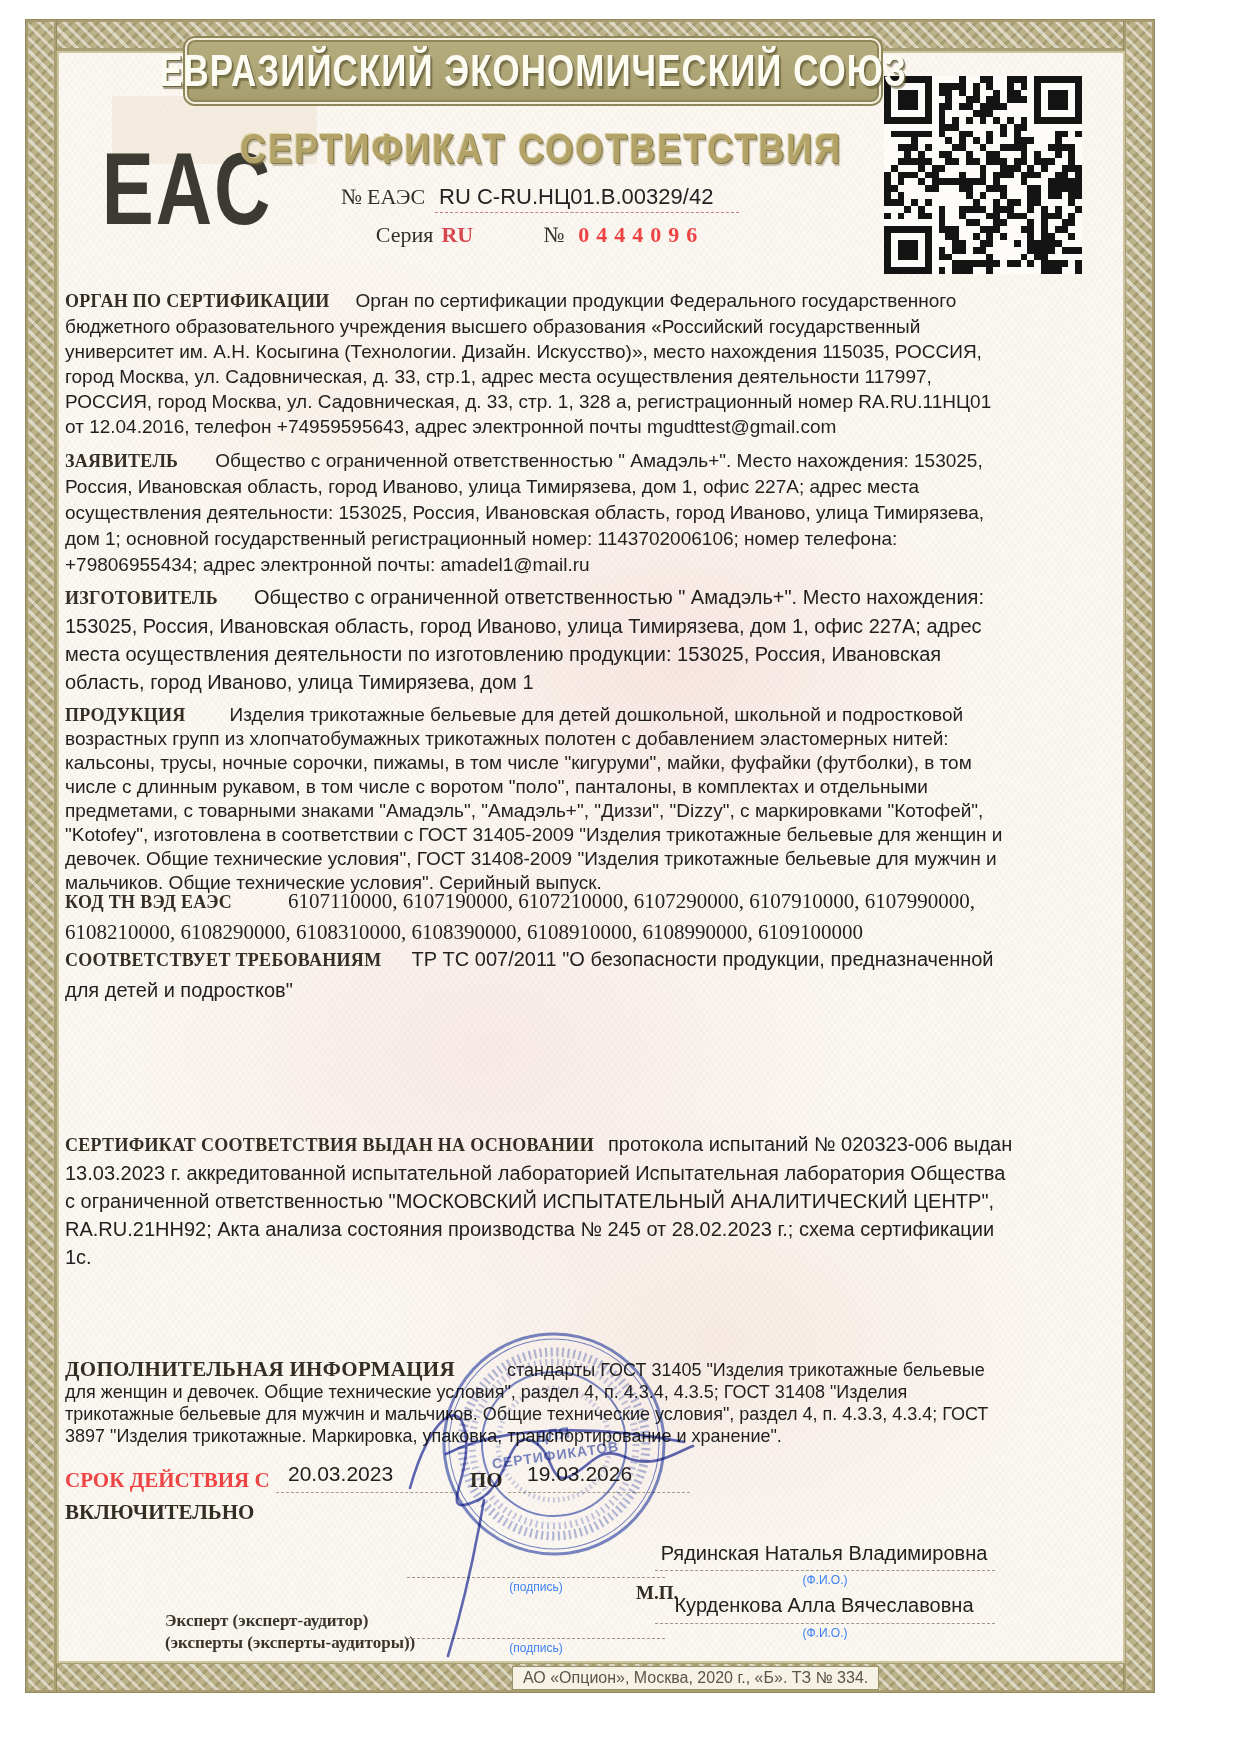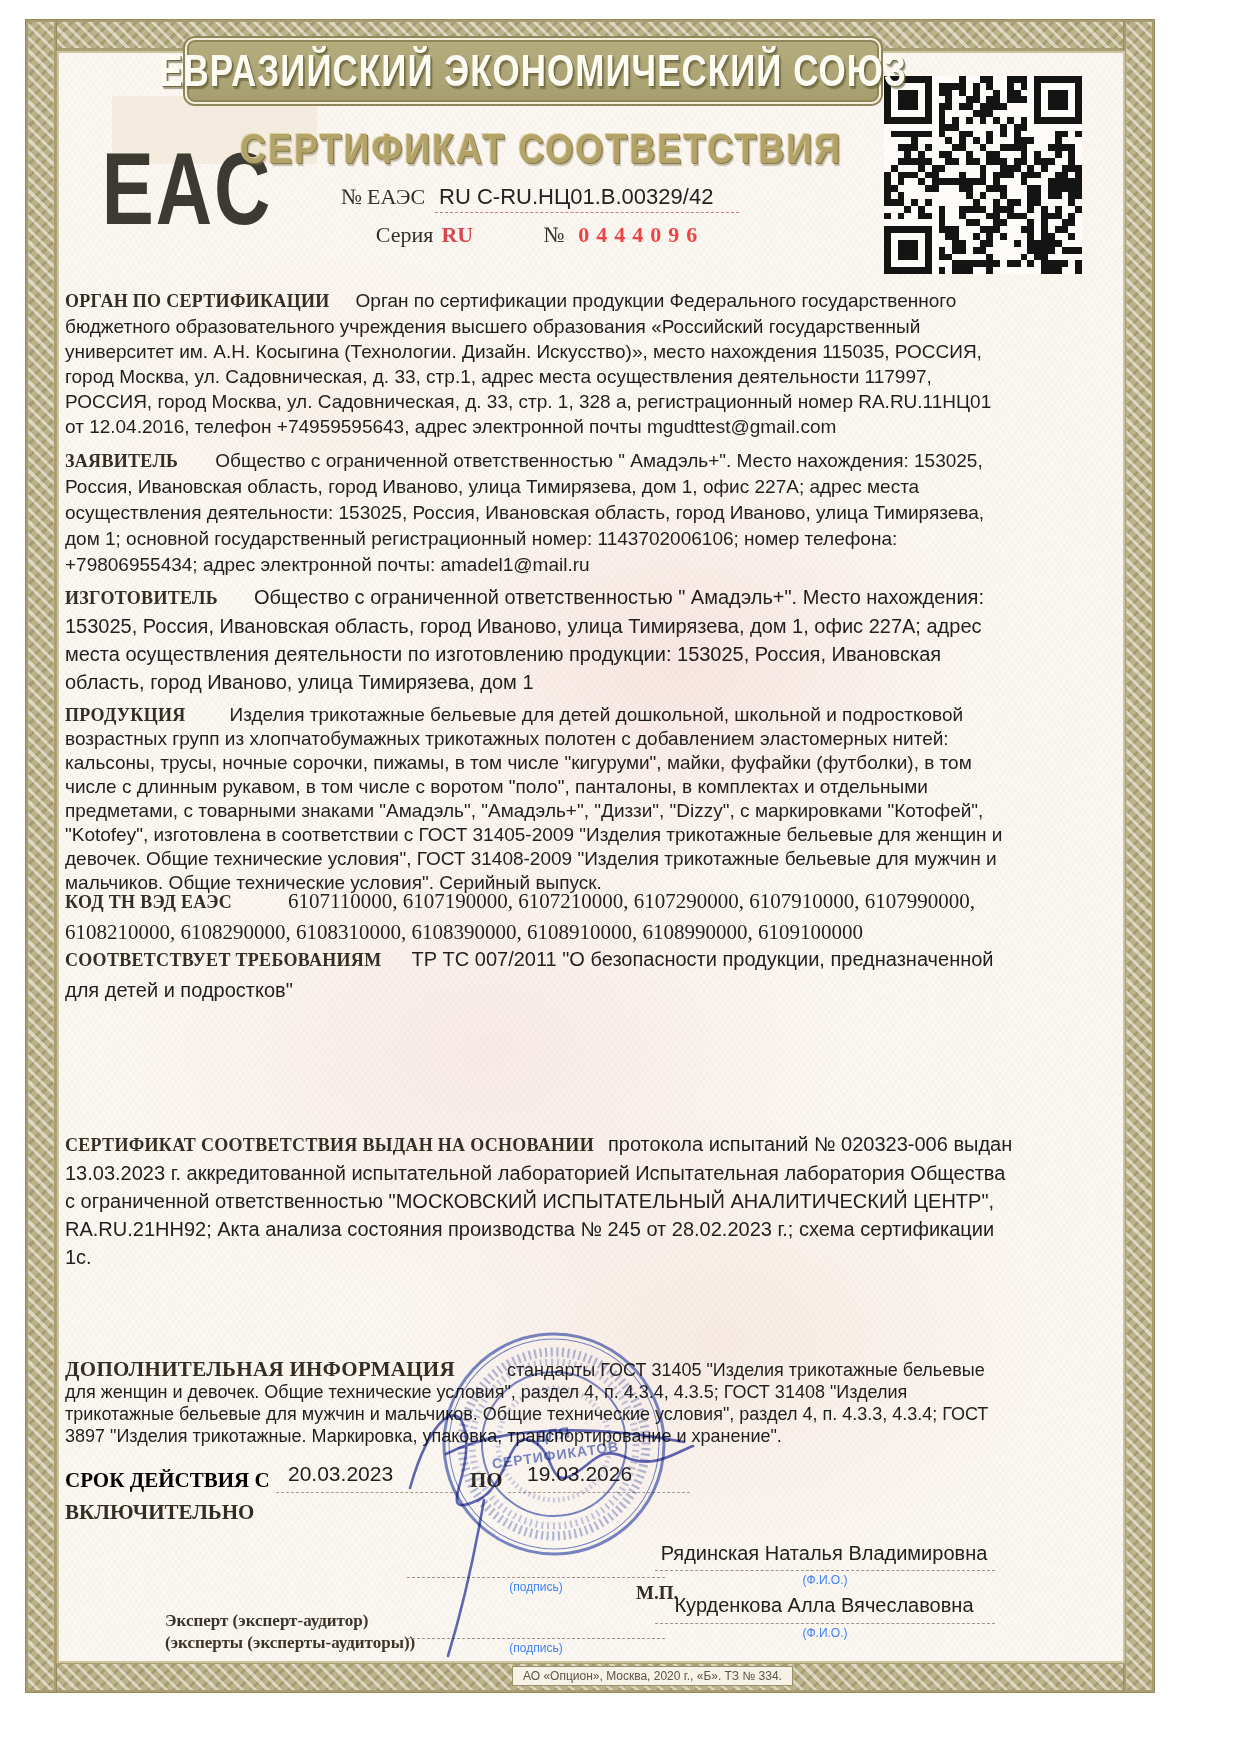--- a/index.html
+++ b/index.html
@@ -73,21 +73,21 @@
   .s-tnved{top:886px;font-family:"Liberation Serif",serif;font-size:21px;line-height:30px;}
   .s-tnved .sec-label{margin-right:56px;}
   .s-req{top:944px;font-size:20px;line-height:30px;}
   .s-req .sec-label{margin-right:30px;}
   .s-basis{top:1130px;font-size:20px;line-height:28px;}
   .s-basis .sec-label{margin-right:14px;}
   .s-add{top:1358px;font-size:18px;line-height:22px;}
   .s-add .sec-label{font-size:21px;margin-right:52px;}
   
   .validity-label{position:absolute;left:65px;top:1468px;font-family:"Liberation Serif",serif;
-    font-weight:700;font-size:21px;color:#000000;}
+    font-weight:700;font-size:21px;color:#ef4444;}
   .v-date1{position:absolute;left:288px;top:1462px;font-size:21px;color:#1f1f1f;}
   .v-line1{position:absolute;left:276px;top:1492px;width:182px;border-top:1.5px dashed #a79a8c;}
   .v-po{position:absolute;left:470px;top:1468px;font-family:"Liberation Serif",serif;
     font-weight:700;font-size:21px;color:#332e24;}
   .v-date2{position:absolute;left:527px;top:1462px;font-size:21px;color:#1f1f1f;}
   .v-line2{position:absolute;left:508px;top:1492px;width:182px;border-top:1.5px dashed #a79a8c;}
   .v-incl{position:absolute;left:65px;top:1500px;font-family:"Liberation Serif",serif;
     font-weight:700;font-size:21px;color:#332e24;}
   
   .sig-label{position:absolute;left:165px;width:270px;font-family:"Liberation Serif",serif;
@@ -110,21 +110,21 @@
   .name-expert{top:1594px;}
   .mp{position:absolute;left:636px;top:1582px;font-family:"Liberation Serif",serif;
     font-weight:700;font-size:19px;color:#332e24;}
   
   .stamp{position:absolute;left:428px;top:1318px;width:252px;height:252px;
     transform:rotate(-8deg);opacity:.82;mix-blend-mode:multiply;}
   .handsig{position:absolute;left:388px;top:1358px;width:330px;height:310px;
     mix-blend-mode:multiply;}
   
   .imprint{position:absolute;left:512px;top:1666px;z-index:6;background:#f6f2e6;
-    border:1px solid #9a9168;padding:2px 10px;font-size:12px;color:#5a544a;white-space:nowrap;}
+    border:1px solid #9a9168;padding:2px 10px;font-size:16px;color:#5a544a;white-space:nowrap;}
 </style>
 </head>
 <body>
 
 <div class="page">
 
   <div class="b b-top"></div>
   <div class="b b-bottom"></div>
   <div class="b b-left"></div>
   <div class="b b-right"></div>

